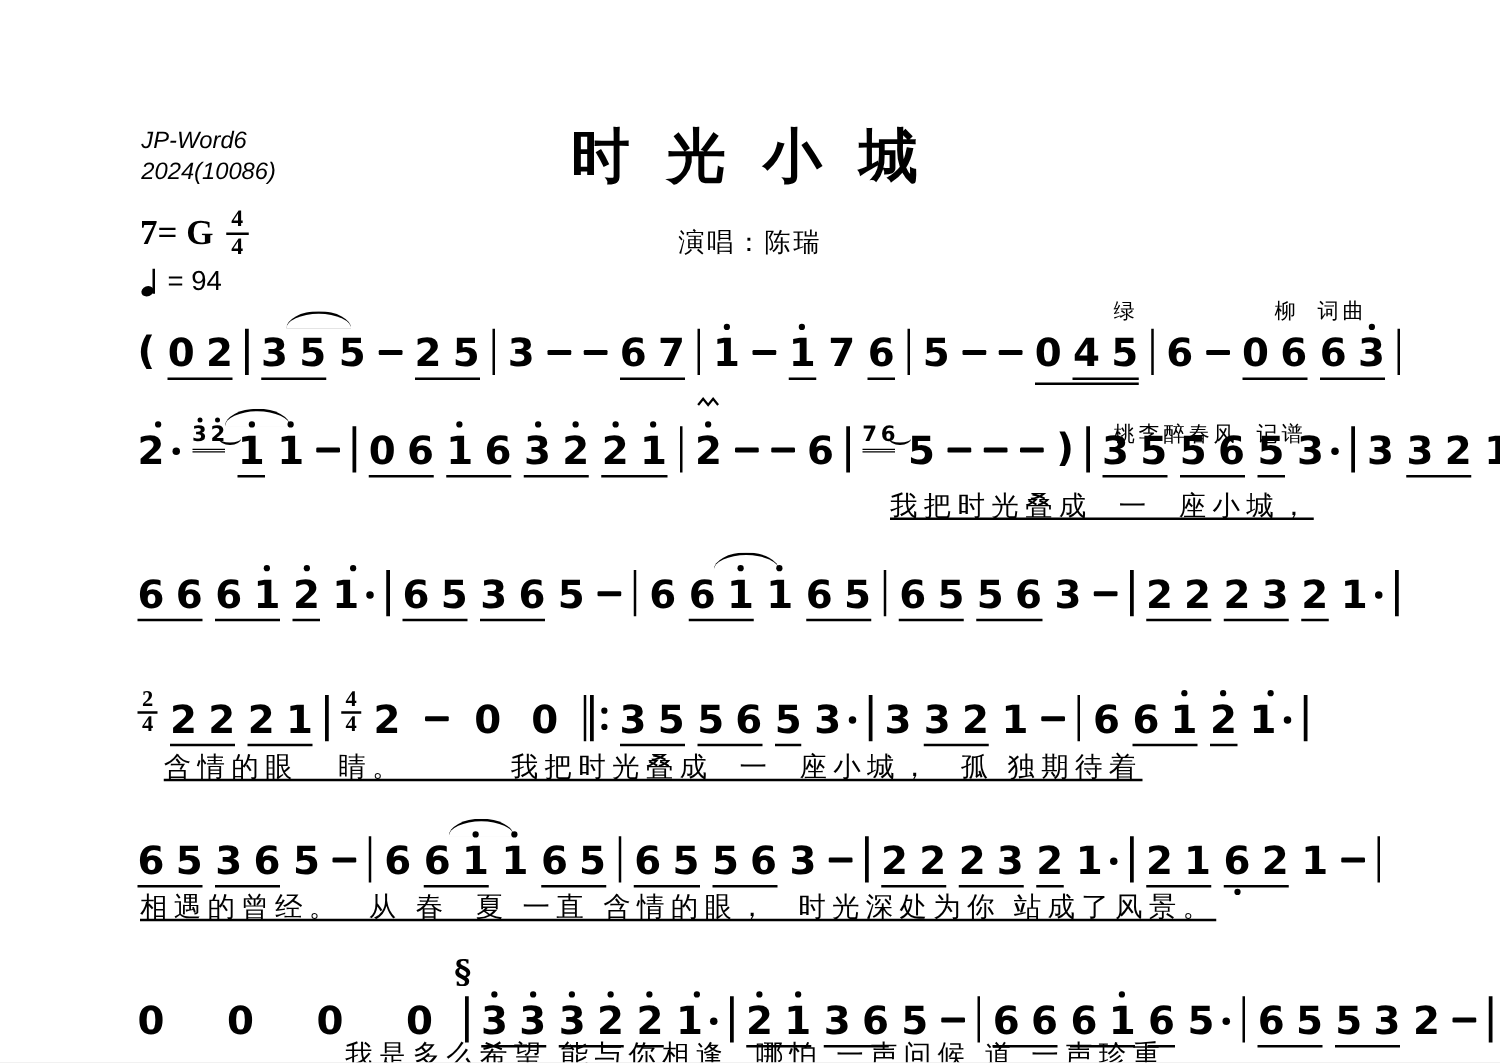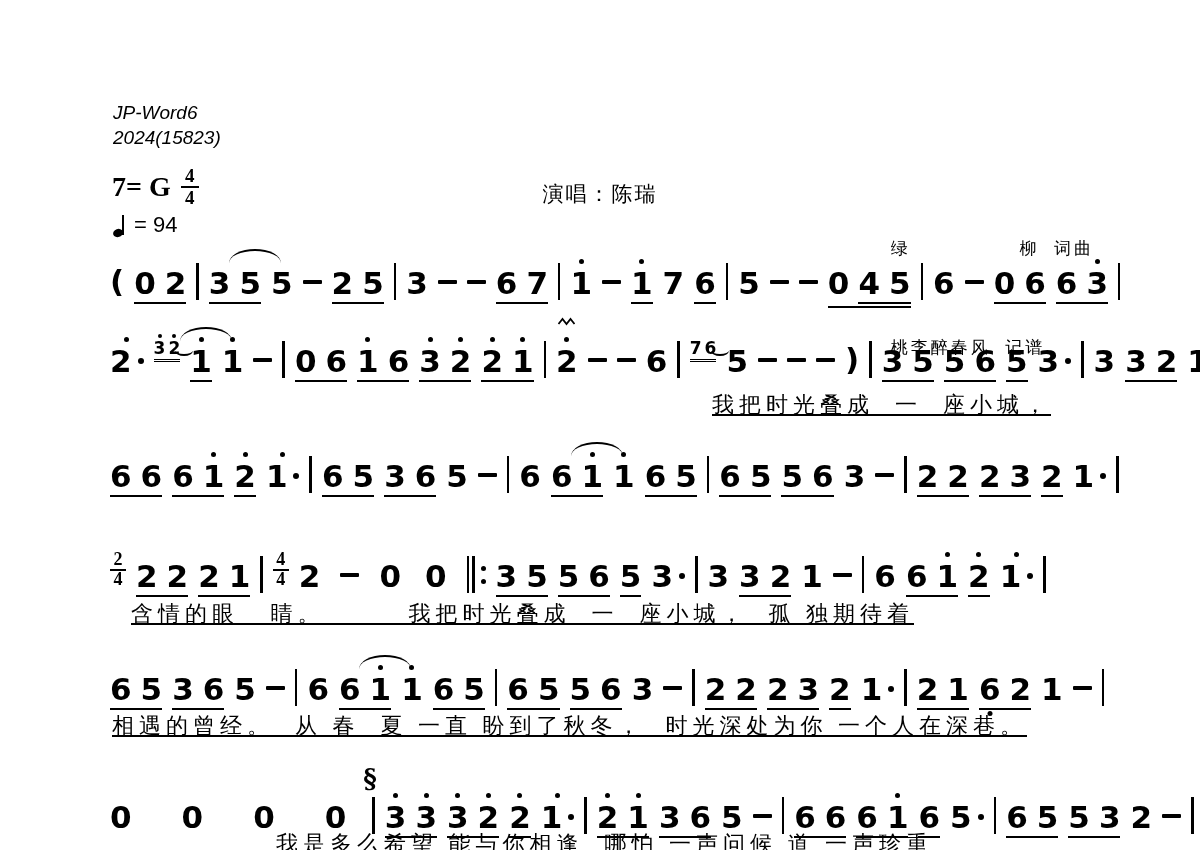--- a/index.html
+++ b/index.html
@@ -55,23 +55,24 @@
   .dashn{width:19px;height:4px;background:#000;margin-top:28px;border-radius:1px;}
   .lyr{position:absolute;font-size:22px;letter-spacing:5px;white-space:pre;text-decoration:underline;}
 </style>
 </head>
 <body>
 
 <div class="sheet">
 
   <div class="wm">
     <div>JP-Word6</div>
-    <div>2024(15823)</div>
+    <div>2024(10086)</div>
   </div>
 
+  <h1 class="title">时 光 小 城</h1>
   <div class="subtitle">演唱：陈瑞</div>
 
   <div class="keyrow">
     <span>7= G</span>
     <span class="tsbig">
       <span>4</span>
       <span class="tsl"></span>
       <span>4</span>
     </span>
   </div>
@@ -1448,16 +1449,16 @@
         <div class="numrow">
           <div class="nm">2</div>
         </div>
       </div>
       <div class="dashn"></div>
       <div class="barl"></div>
     </div>
 
   <div class="lyr" style="top:390px;left:712px">我把时光叠成  一  座小城，</div>
   <div class="lyr" style="top:599px;left:131px">含情的眼   睛。        我把时光叠成  一  座小城，  孤 独期待着</div>
-  <div class="lyr" style="top:711px;left:112px">相遇的曾经。  从 春  夏 一直 盼到了秋冬，  时光深处为你 一个人在深巷。</div>
+  <div class="lyr" style="top:711px;left:112px">相遇的曾经。  从 春  夏 一直 含情的眼，  时光深处为你 站成了风景。</div>
   <div class="lyr" style="top:829px;left:276px">我是多么希望 能与你相逢  哪怕 一声问候 道 一声珍重</div>
 
 </div>
 
 </body></html>

